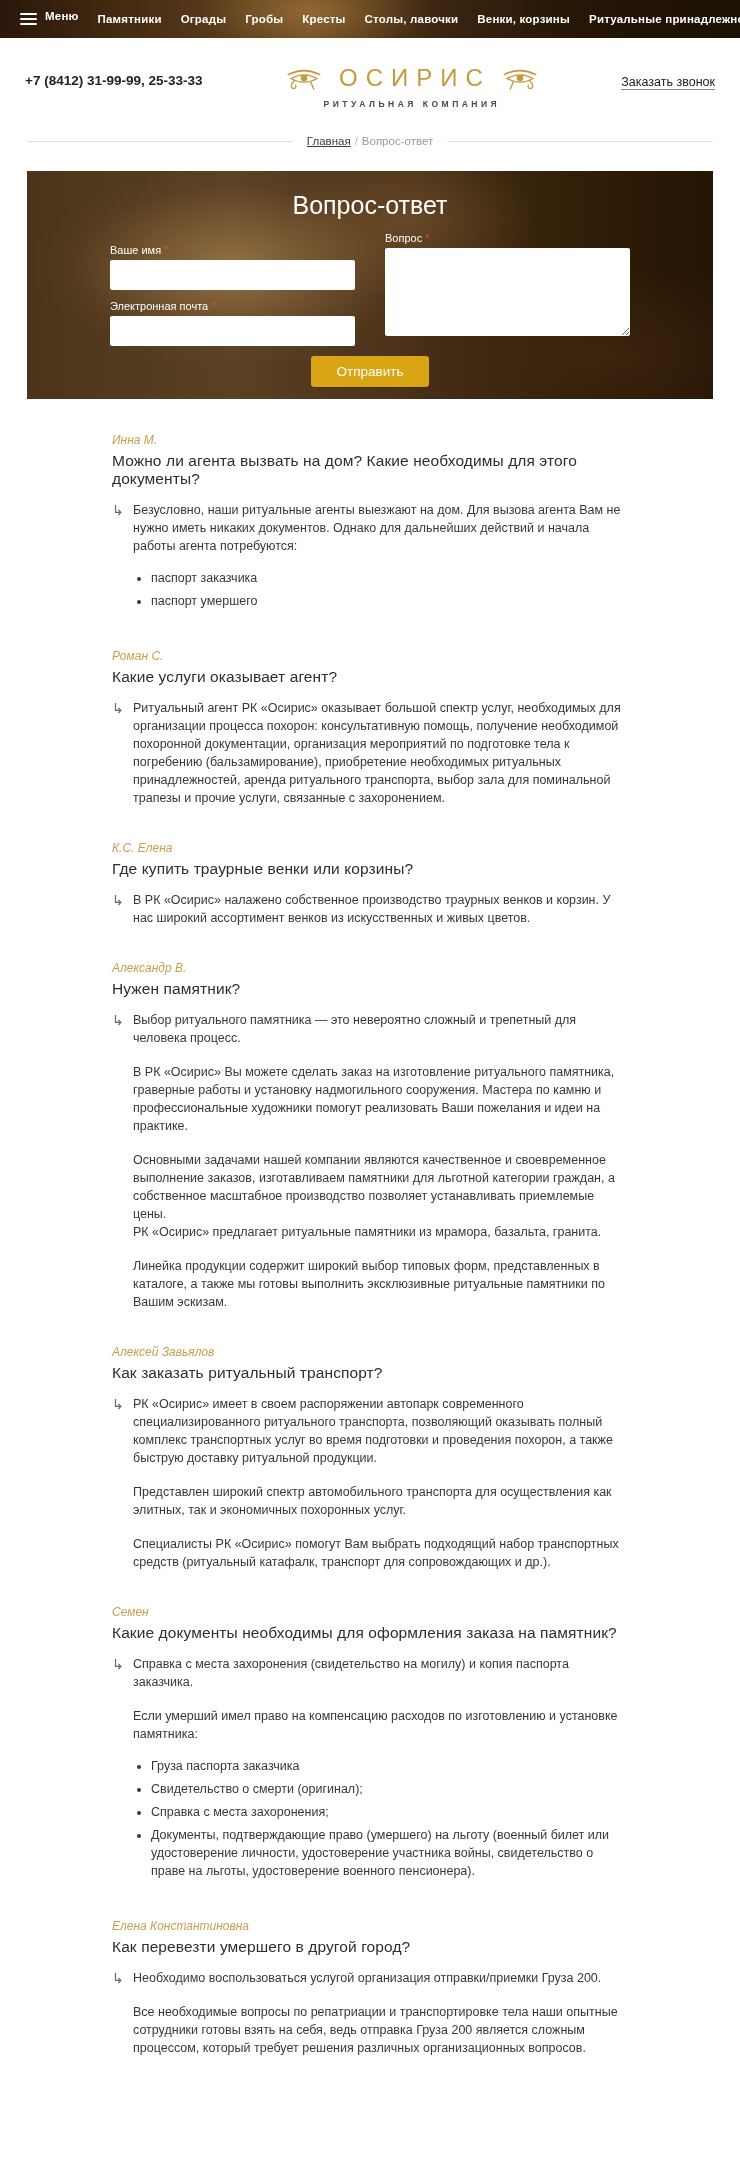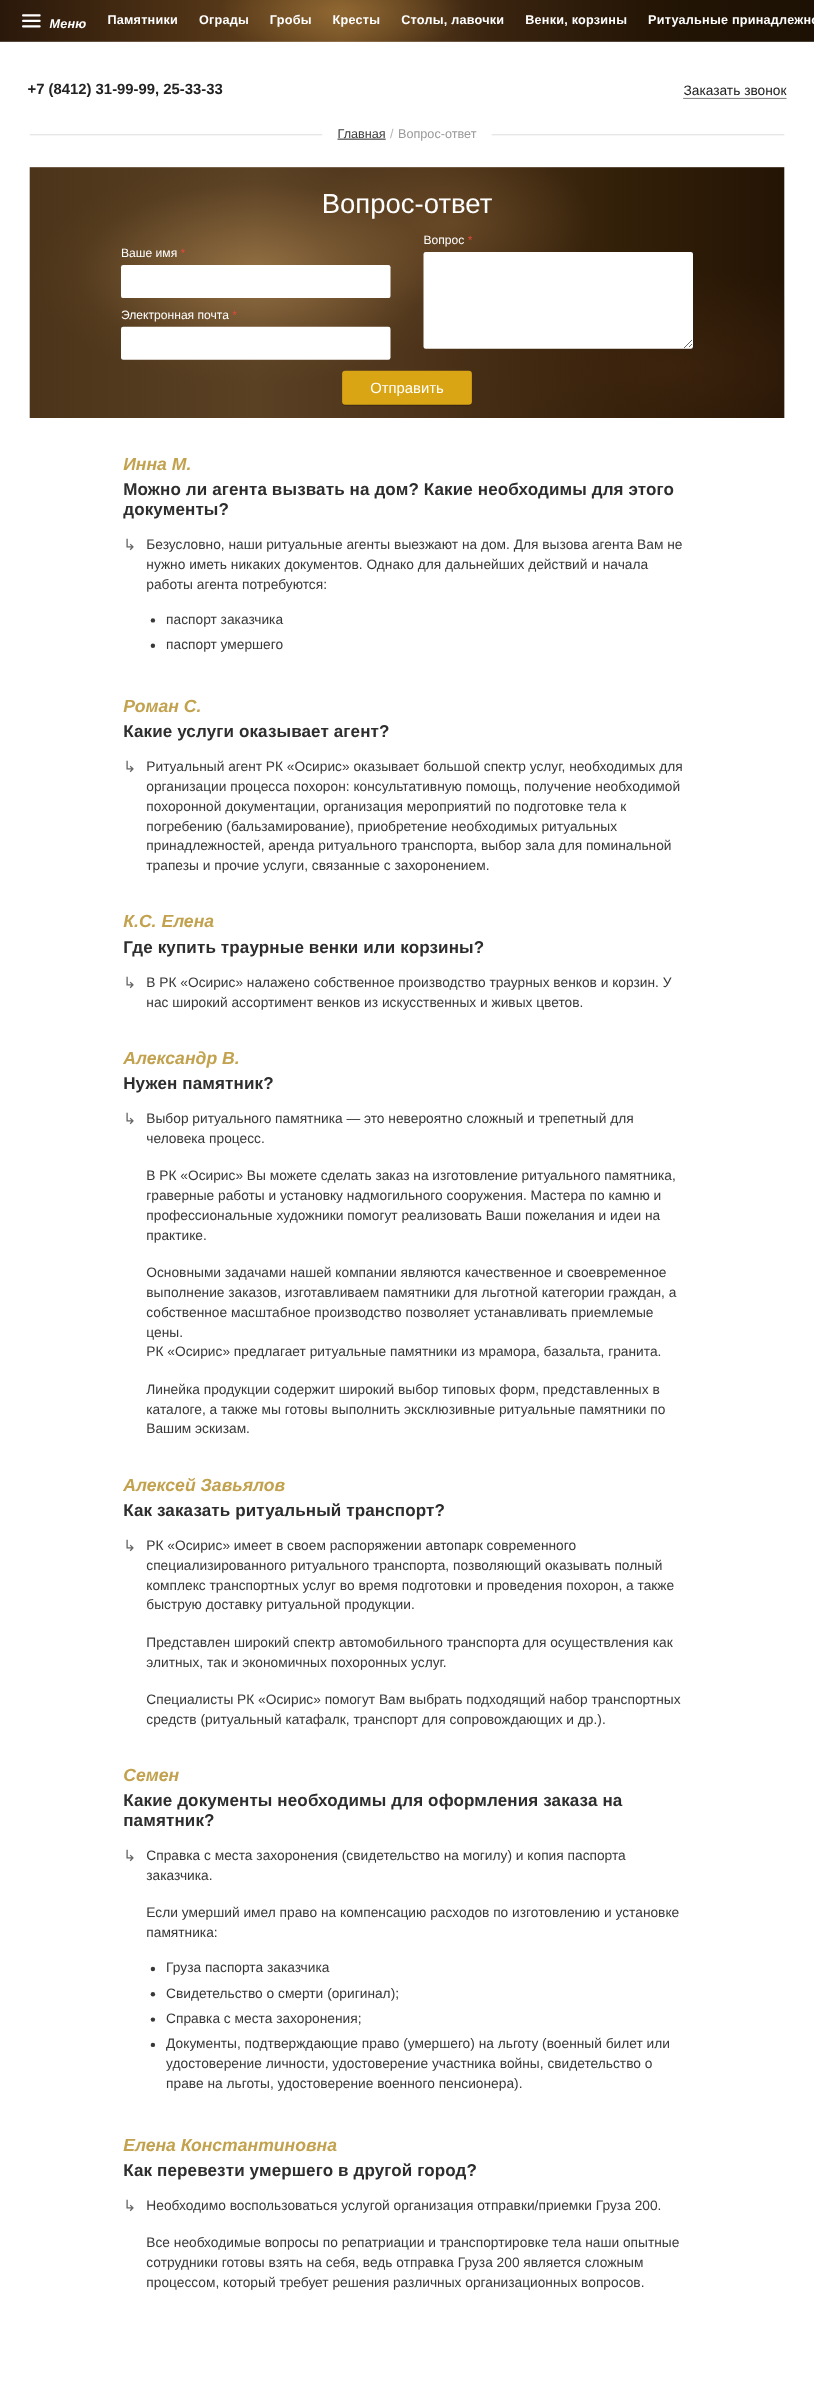--- a/index.html
+++ b/index.html
@@ -14,21 +14,21 @@
     color:var(--text);
   }
   
   .topnav{
     height:38px;display:flex;align-items:center;gap:19px;
     padding:0 20px;white-space:nowrap;
     background:
       radial-gradient(ellipse 160px 60px at 42% 30%,rgba(190,140,70,.45),transparent 70%),
       linear-gradient(90deg,#2a180a 0%,#4d3115 22%,#6b4a22 42%,#3a2410 60%,#241505 80%,#1c1104 100%);
   }
-  .menu-btn{display:flex;align-items:flex-end;gap:8px;background:none;border:none;cursor:pointer;font-style:italic;}
+  .menu-btn{display:flex;align-items:flex-start;gap:8px;background:none;border:none;cursor:pointer;}
   .burger{display:inline-block;width:17px;}
   .burger i{display:block;height:2px;background:#fff;margin:3px 0;border-radius:1px;}
   .topnav a,.menu-btn span{color:#fff;font-size:11.5px;font-weight:600;text-decoration:none;letter-spacing:.2px;}
   .nav-items{display:flex;gap:19px;}
   
   .site-header{display:flex;align-items:flex-start;justify-content:space-between;padding:26px 25px 16px;}
   .hdr-phone{font-size:13.5px;font-weight:600;color:#222;margin-top:9px;}
   .logo{display:flex;flex-direction:column;align-items:center;text-decoration:none;}
   .logo-row{display:flex;align-items:center;gap:10px;}
   .logo-title{font-size:24px;letter-spacing:8px;color:var(--gold);font-weight:400;margin-left:6px;}
@@ -59,22 +59,22 @@
   .hero .row2{margin-top:10px;}
   .hero textarea{width:100%;height:88px;border:none;border-radius:2px;background:#fff;padding:6px 8px;font-size:13px;resize:both;}
   .submit-row{text-align:center;margin-top:10px;}
   .submit-btn{
     background:var(--btn-gold);color:#fff;border:none;border-radius:3px;
     font-size:13.5px;padding:8px 26px;cursor:pointer;box-shadow:0 1px 0 rgba(0,0,0,.2);
   }
   
   .qa-list{margin:34px 116px 0 112px;}
   .qa{margin-bottom:34px;}
-  .qa-author{font-size:16px;font-style:italic;color:var(--gold-author);margin-bottom:5px;font-weight:bold;}
-  .qa-question{font-size:15.5px;font-weight:700;color:#2e2e2e;margin-bottom:13px;letter-spacing:.1px;}
+  .qa-author{font-size:12px;font-style:italic;color:var(--gold-author);margin-bottom:5px;}
+  .qa-question{font-size:15.5px;font-weight:400;color:#2e2e2e;margin-bottom:13px;letter-spacing:.1px;}
   .qa-answer{display:flex;align-items:flex-start;}
   .reply-arrow{width:21px;flex:none;color:#666;font-size:14px;line-height:18px;}
   .answer-body{flex:1;font-size:12.5px;line-height:18px;color:#383838;}
   .answer-body p.gap{margin-top:16px;}
   .answer-body ul{margin:14px 0 0 18px;}
   .answer-body li{margin-bottom:5px;}
   .eye{flex:none;}
 </style>
 </head>
 <body>
@@ -94,20 +94,40 @@
       <a class="nav-item" href="#">Гробы</a>
       <a class="nav-item" href="#">Кресты</a>
       <a class="nav-item" href="#">Столы, лавочки</a>
       <a class="nav-item" href="#">Венки, корзины</a>
       <a class="nav-item" href="#">Ритуальные принадлежности</a>
     </div>
 </nav>
 
 <header class="site-header">
   <div class="hdr-phone">+7 (8412) 31-99-99, 25-33-33</div>
+  <a class="logo" href="#">
+    <span class="logo-row">
+      <svg class="eye" width="38" height="23" viewBox="0 0 46 28">
+        <path d="M4 9 Q23 0 42 9" fill="none" stroke="#c49b3c" stroke-width="2" stroke-linecap="round"></path>
+        <path d="M7 14 Q23 5 39 14 Q23 23 7 14 Z" fill="none" stroke="#c49b3c" stroke-width="1.6"></path>
+        <circle cx="23" cy="13.5" r="4" fill="#c49b3c"></circle>
+        <path d="M11 17 Q5 23 9 26 Q14 27 13 22" fill="none" stroke="#c49b3c" stroke-width="1.6" stroke-linecap="round"></path>
+        <path d="M31 18 L35 27" fill="none" stroke="#c49b3c" stroke-width="1.6" stroke-linecap="round"></path>
+      </svg>
+      <span class="logo-title">ОСИРИС</span>
+      <svg class="eye" style="transform:scaleX(-1)" width="38" height="23" viewBox="0 0 46 28">
+        <path d="M4 9 Q23 0 42 9" fill="none" stroke="#c49b3c" stroke-width="2" stroke-linecap="round"></path>
+        <path d="M7 14 Q23 5 39 14 Q23 23 7 14 Z" fill="none" stroke="#c49b3c" stroke-width="1.6"></path>
+        <circle cx="23" cy="13.5" r="4" fill="#c49b3c"></circle>
+        <path d="M11 17 Q5 23 9 26 Q14 27 13 22" fill="none" stroke="#c49b3c" stroke-width="1.6" stroke-linecap="round"></path>
+        <path d="M31 18 L35 27" fill="none" stroke="#c49b3c" stroke-width="1.6" stroke-linecap="round"></path>
+      </svg>
+    </span>
+    <span class="logo-sub">РИТУАЛЬНАЯ КОМПАНИЯ</span>
+  </a>
   <a class="callback" href="#">Заказать звонок</a>
 </header>
 
 <div class="breadcrumb">
   <span class="bc-line"></span>
   <span class="bc-text">
     <a href="#">Главная</a><span class="bc-sep">/</span><span>Вопрос-ответ</span>
   </span>
   <span class="bc-line"></span>
 </div>

